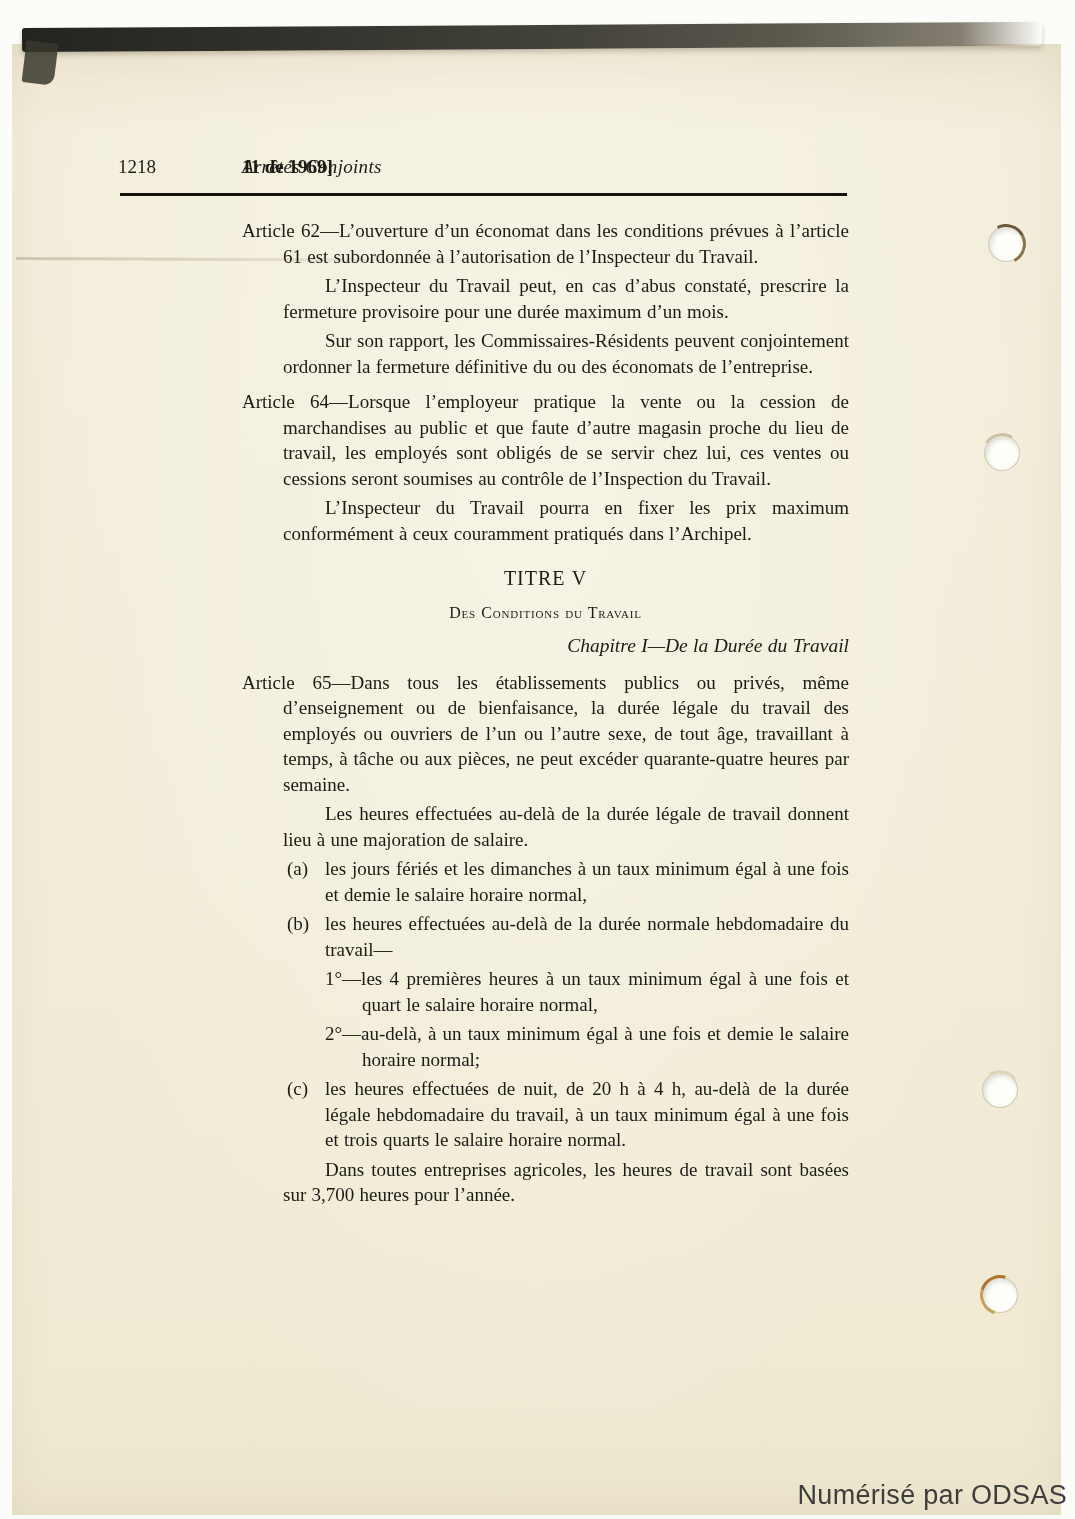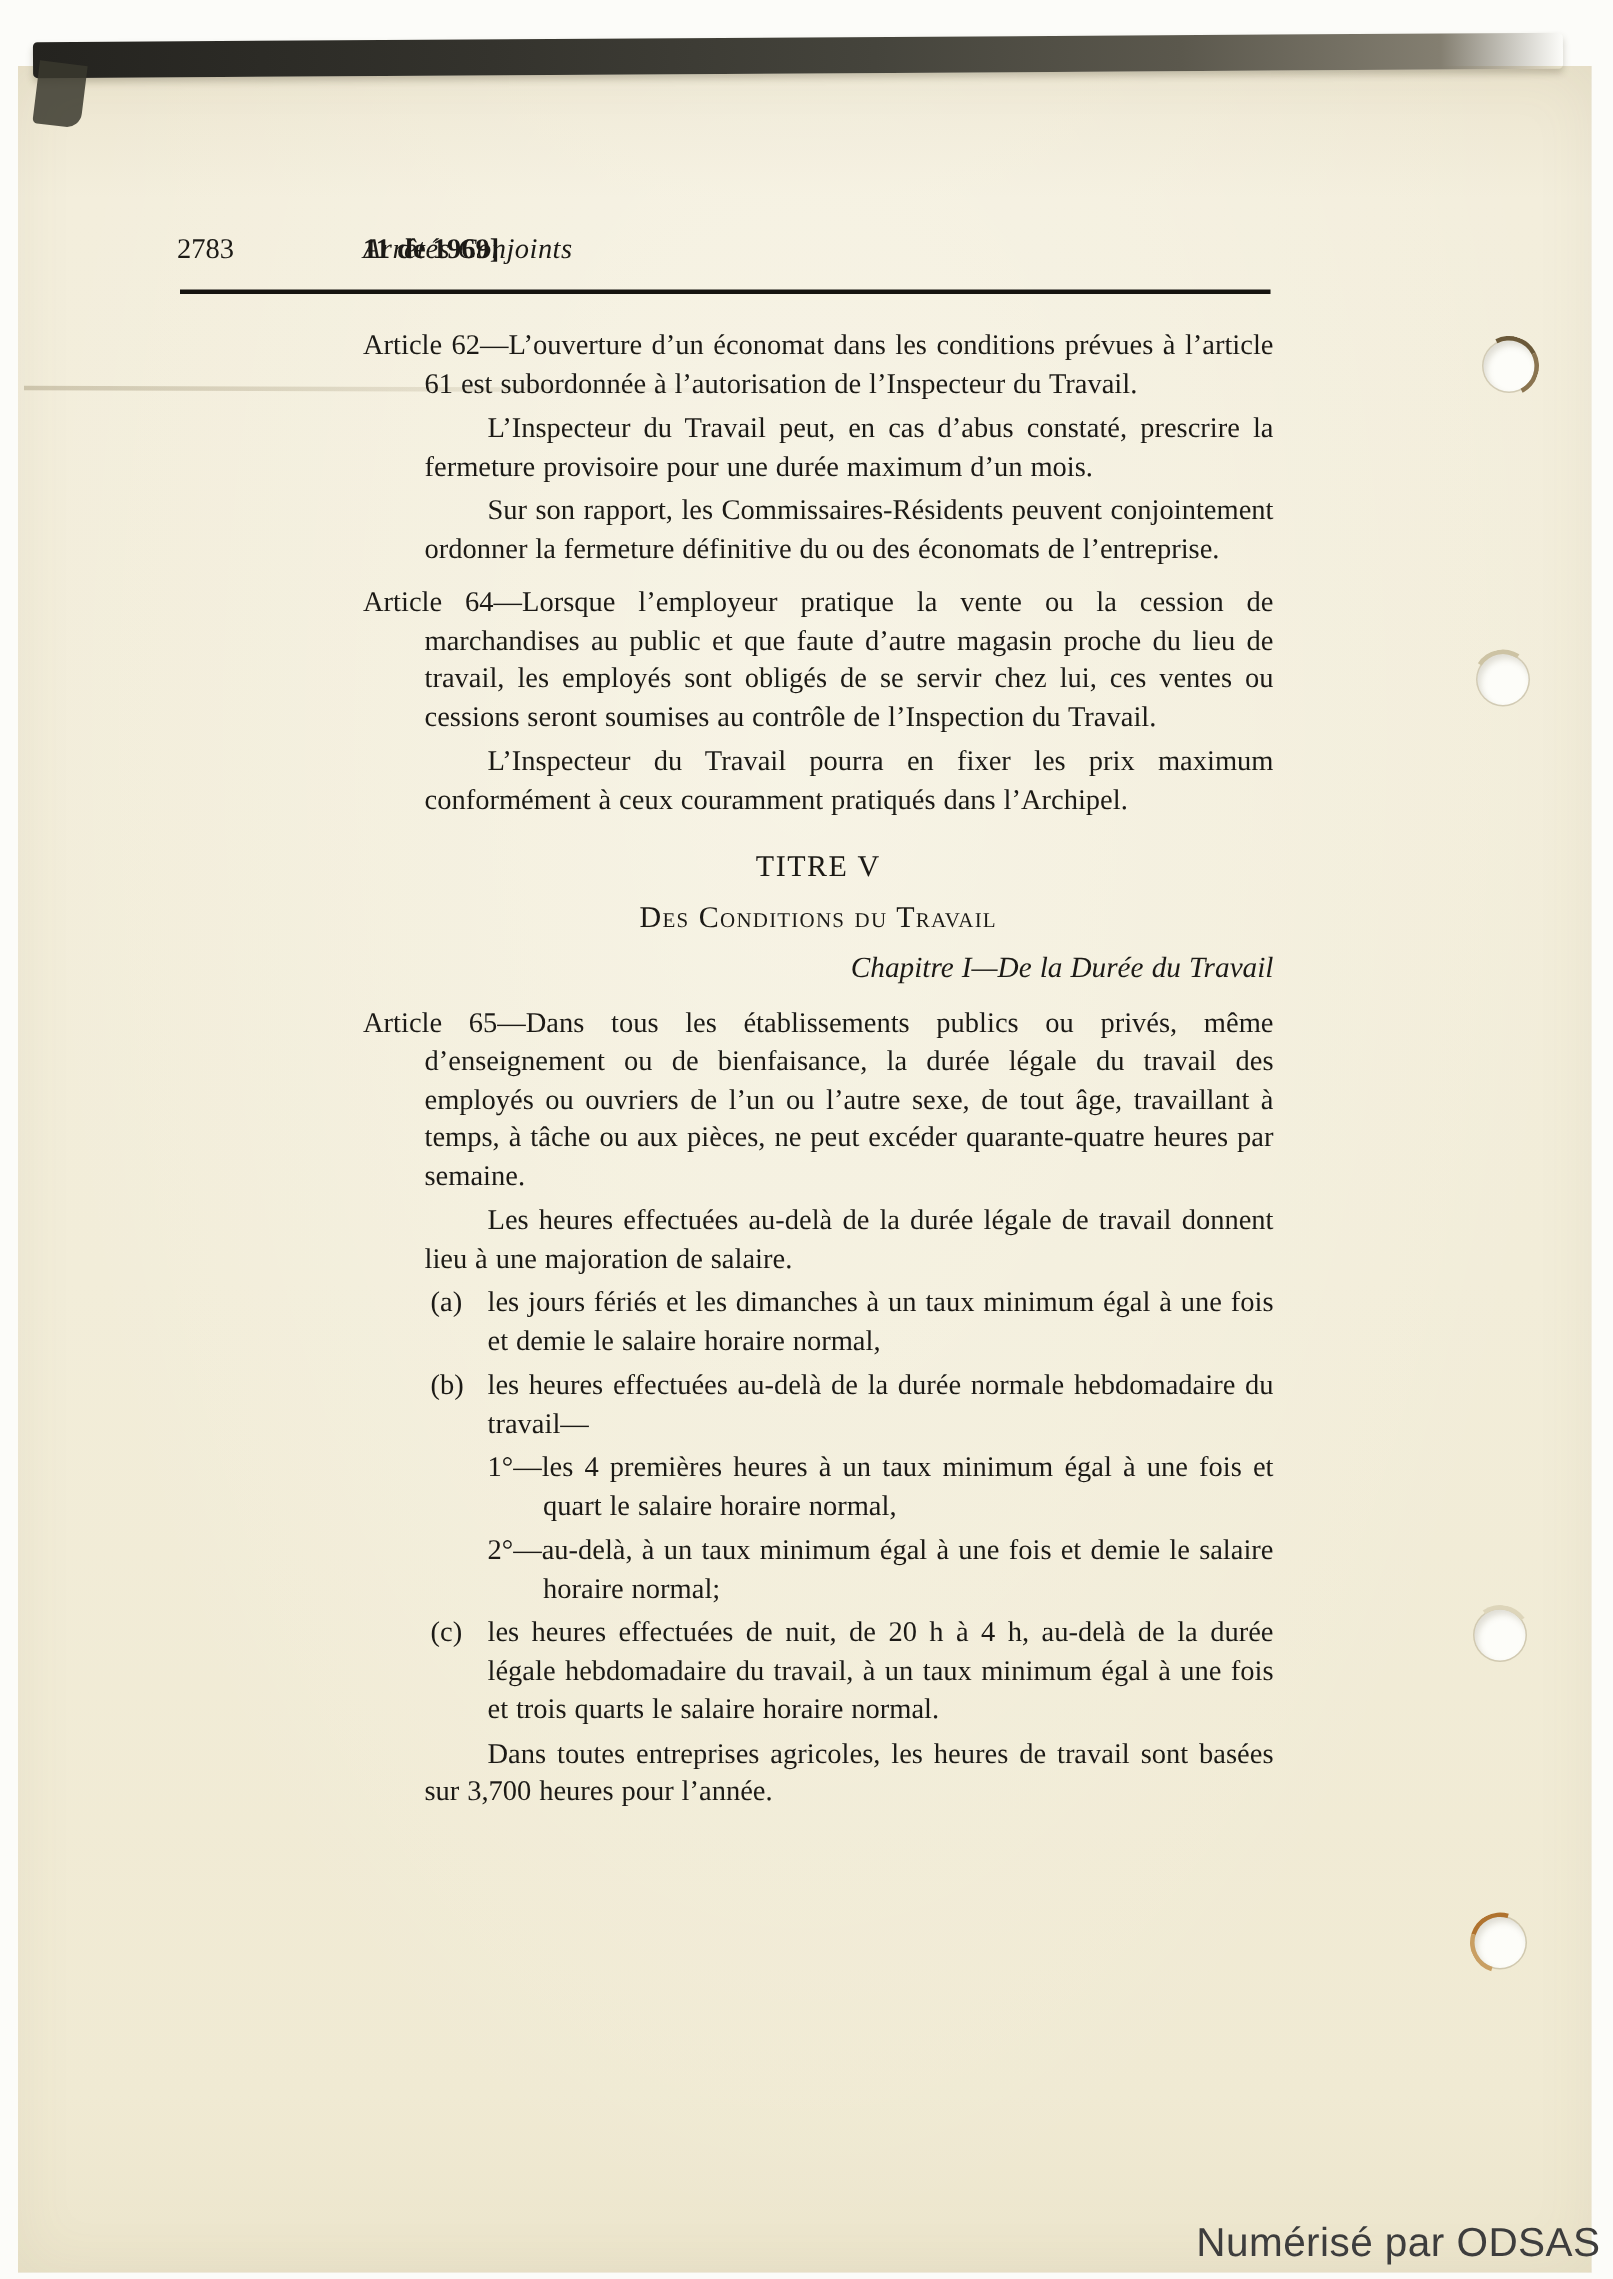--- a/index.html
+++ b/index.html
@@ -67,40 +67,40 @@
     text-align:justify;word-spacing:.5px;
   }
   .doc p{margin:0 0 4px;}
   .art{padding-left:41px;text-indent:-41px;margin-top:10px !important;}
   .art.first{margin-top:0 !important;}
   .ind{padding-left:41px;text-indent:42px;}
   .item{position:relative;padding-left:83px;margin-bottom:4px;}
   .item .marker{position:absolute;left:45px;top:0;}
   .sub{padding-left:120px;text-indent:-37px;}
   .titre{text-align:center;margin:20px 0 8px !important;font-size:20px;letter-spacing:1px;}
-  .subtitre{text-align:center;margin:0 0 8px !important;font-variant:small-caps;font-size:20px;letter-spacing:.8px;}
+  .subtitre{text-align:center;margin:0 0 8px !important;font-variant:small-caps;font-size:16px;letter-spacing:.8px;}
   .chap{text-align:right;margin:0 0 11px !important;font-style:italic;font-size:19.5px;}
   
   .watermark{
     position:absolute;right:8px;bottom:8px;
     font-family:"Liberation Sans",sans-serif;
     font-size:27px;font-weight:500;color:#3d3d3d;letter-spacing:.3px;
   }
 </style>
 </head>
 <body>
 
 <div class="scan">
 
   <div class="page"></div>
   <div class="scan-band"></div>
   <div class="scan-corner"></div>
   <div class="crease"></div>
 
-  <div class="hdr-pn">2783</div>
+  <div class="hdr-pn">1218</div>
   <div class="hdr-ref">11 de 1969]</div>
   <div class="hdr-title">Arrêtés Conjoints</div>
   <div class="hdr-rule"></div>
 
   <div class="doc">
     <p class="art first">Article 62—L’ouverture d’un économat dans les conditions prévues à l’article 61 est subordonnée à l’autorisation de l’Inspecteur du Travail.</p>
 
     <p class="ind">L’Inspecteur du Travail peut, en cas d’abus constaté, prescrire la fermeture provisoire pour une durée maximum d’un mois.</p>
     <p class="ind">Sur son rapport, les Commissaires-Résidents peuvent conjointement ordonner la fermeture définitive du ou des économats de l’entreprise.</p>
 

